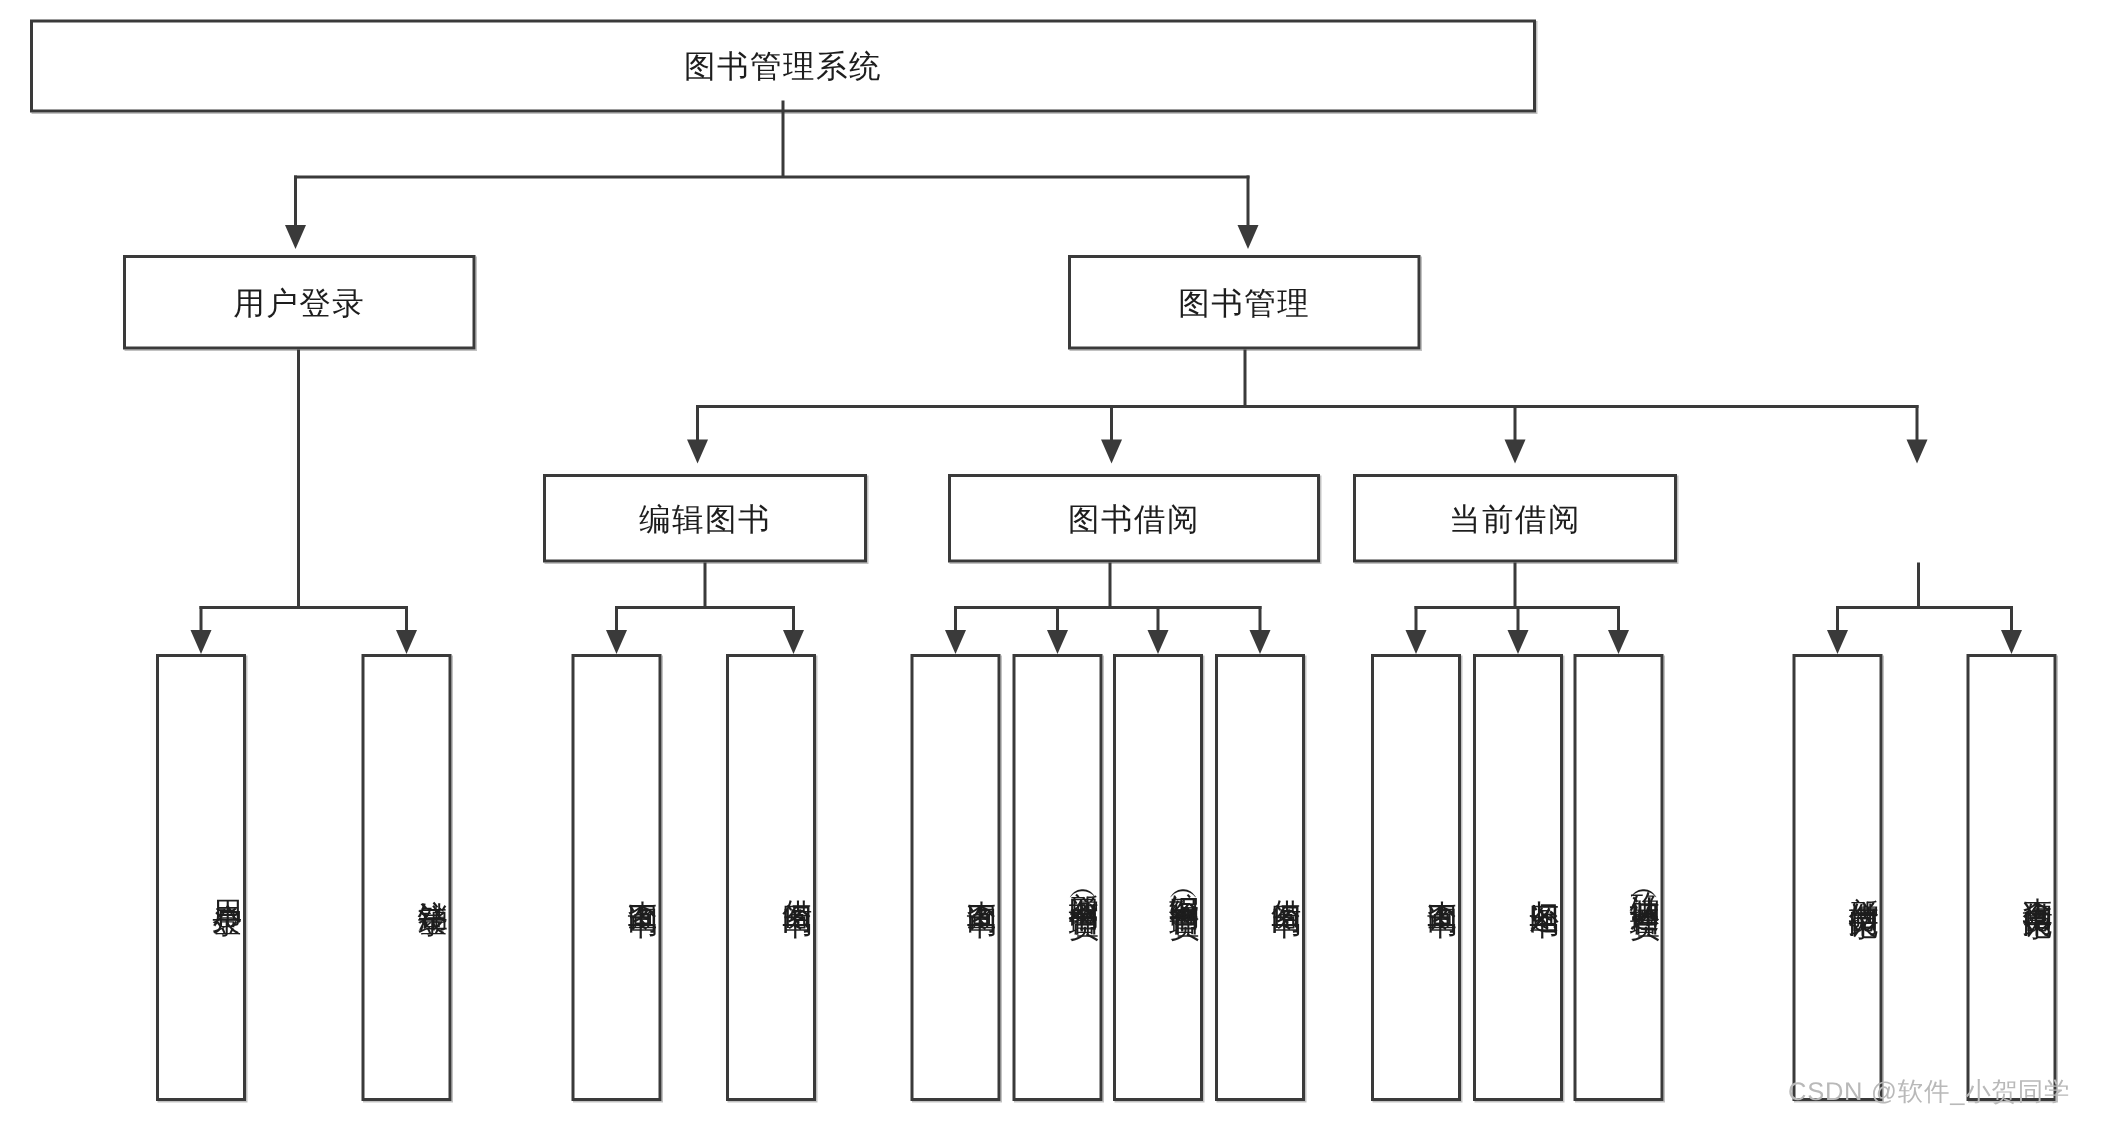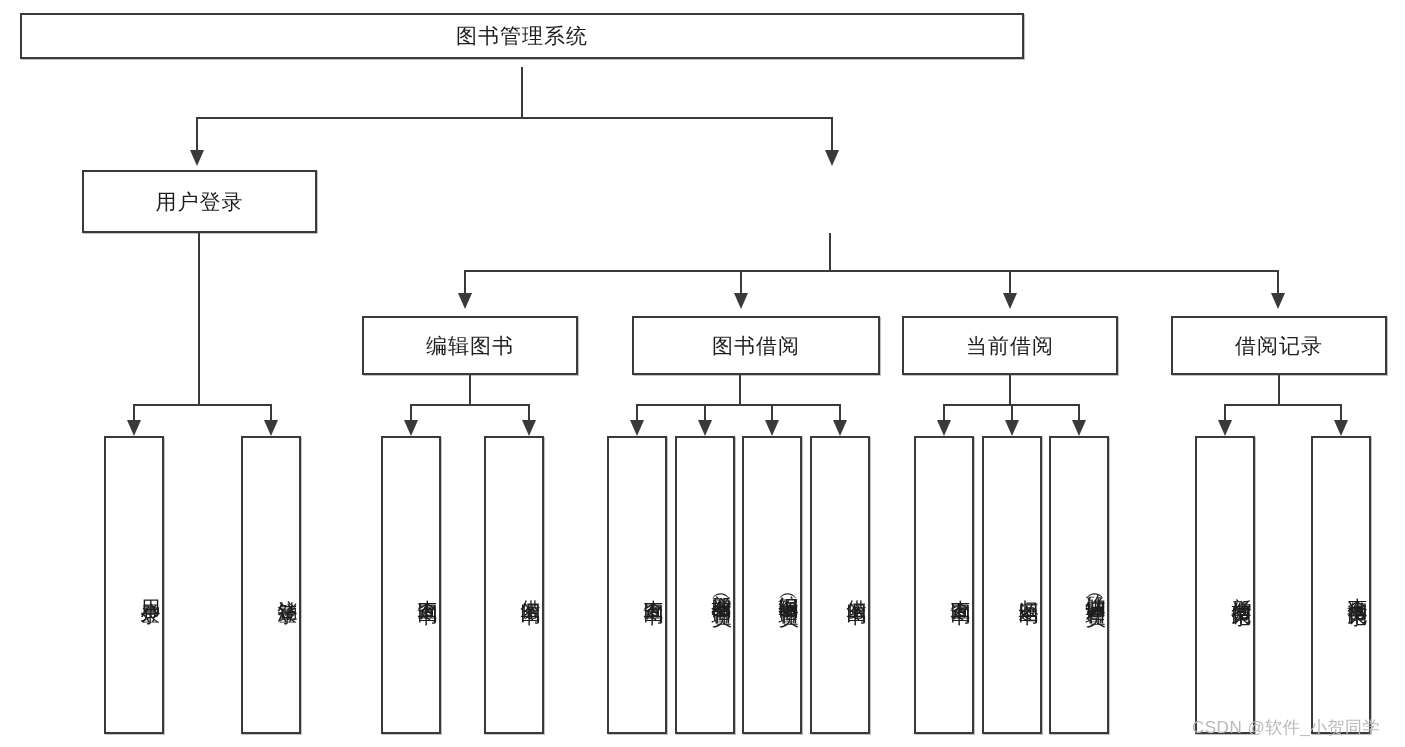--- a/index.html
+++ b/index.html
@@ -73,36 +73,39 @@
     color: #b9b9b9;
     white-space: nowrap;
     letter-spacing: 0.5px;
   }
 </style>
 </head>
 <body>
 
 <div id="canvas">
 
-  <div class="node node-root" style="left:20px; top:13px; width:1004px; height:46px;">
+  <div class="node node-root" style="left:20px; top:13px; width:1004px; height:62px;">
     <span>图书管理系统</span>
   </div>
 
   <div class="edge edge-v" style="left:521px; top:67px; width:2px; height:51px;"></div>
 
   <div class="edge edge-h" style="left:196px; top:117px; width:637px; height:2px;"></div>
 
   <div class="edge edge-v" style="left:196px; top:117px; width:2px; height:35px;"></div>
   <div class="arrow" style="left:190px; top:150px;"></div>
 
   <div class="edge edge-v" style="left:831px; top:117px; width:2px; height:35px;"></div>
   <div class="arrow" style="left:825px; top:150px;"></div>
 
   <div class="node node-h" style="left:82px; top:170px; width:235px; height:63px;">
     <span>用户登录</span>
+  </div>
+  <div class="node node-h" style="left:712px; top:170px; width:235px; height:63px;">
+    <span>图书管理</span>
   </div>
 
   <div class="edge edge-v" style="left:198px; top:233px; width:2px; height:172px;"></div>
   <div class="edge edge-h" style="left:133px; top:404px; width:138px; height:2px;"></div>
   <div class="edge edge-v" style="left:133px; top:404px; width:2px; height:18px;"></div>
   <div class="arrow" style="left:127px; top:420px;"></div>
   <div class="edge edge-v" style="left:270px; top:404px; width:2px; height:18px;"></div>
   <div class="arrow" style="left:264px; top:420px;"></div>
 
   <div class="node node-v" style="left:104px; top:436px; width:60px; height:298px;">
@@ -128,23 +131,20 @@
   <div class="arrow" style="left:1271px; top:293px;"></div>
 
   <div class="node node-h" style="left:362px; top:316px; width:216px; height:59px;">
     <span>编辑图书</span>
   </div>
   <div class="node node-h" style="left:632px; top:316px; width:248px; height:59px;">
     <span>图书借阅</span>
   </div>
   <div class="node node-h" style="left:902px; top:316px; width:216px; height:59px;">
     <span>当前借阅</span>
-  </div>
-  <div class="node node-h" style="left:1171px; top:316px; width:216px; height:59px;">
-    <span>借阅记录</span>
   </div>
 
   <div class="edge edge-v" style="left:469px; top:375px; width:2px; height:30px;"></div>
   <div class="edge edge-h" style="left:410px; top:404px; width:120px; height:2px;"></div>
   <div class="edge edge-v" style="left:410px; top:404px; width:2px; height:18px;"></div>
   <div class="arrow" style="left:404px; top:420px;"></div>
   <div class="edge edge-v" style="left:528px; top:404px; width:2px; height:18px;"></div>
   <div class="arrow" style="left:522px; top:420px;"></div>
 
   <div class="node node-v" style="left:381px; top:436px; width:60px; height:298px;">

